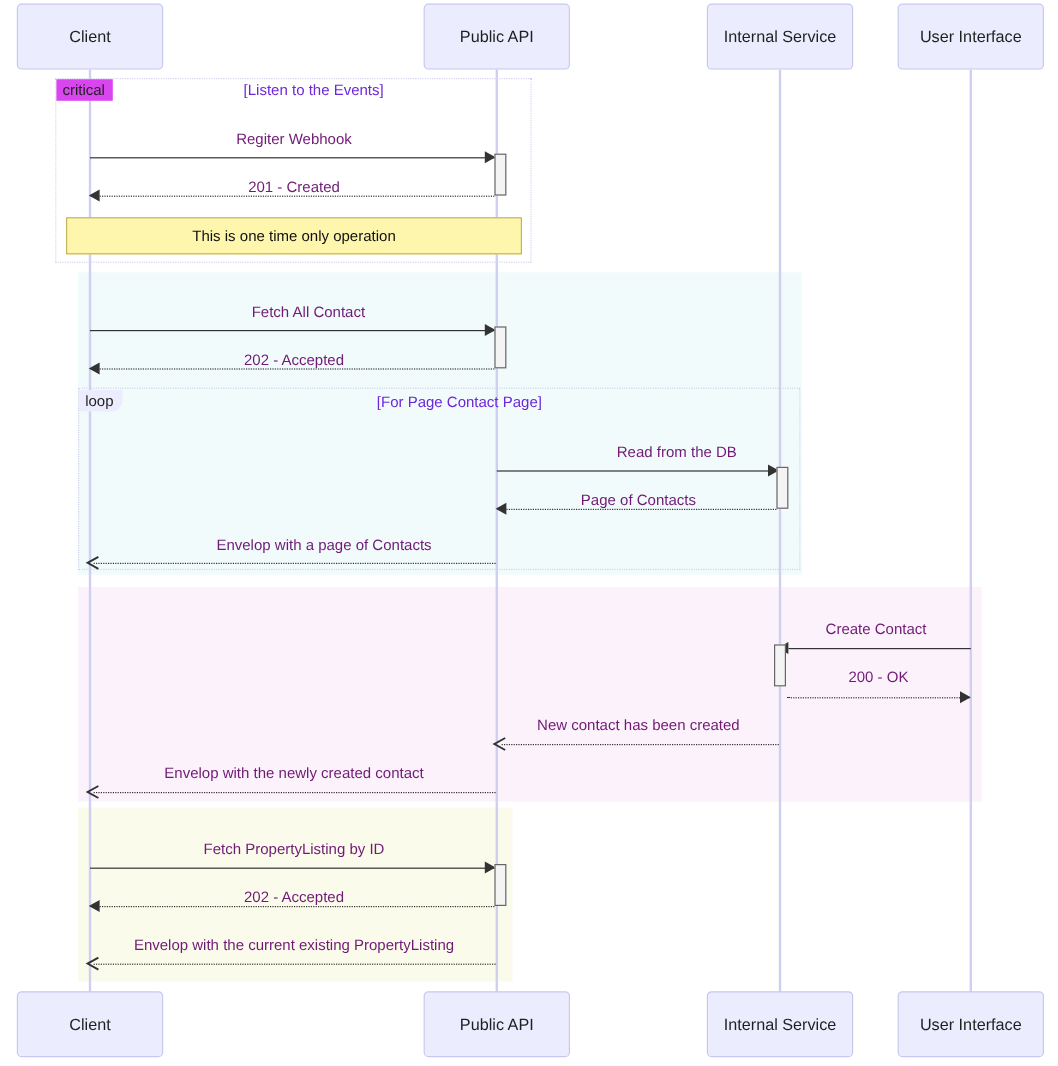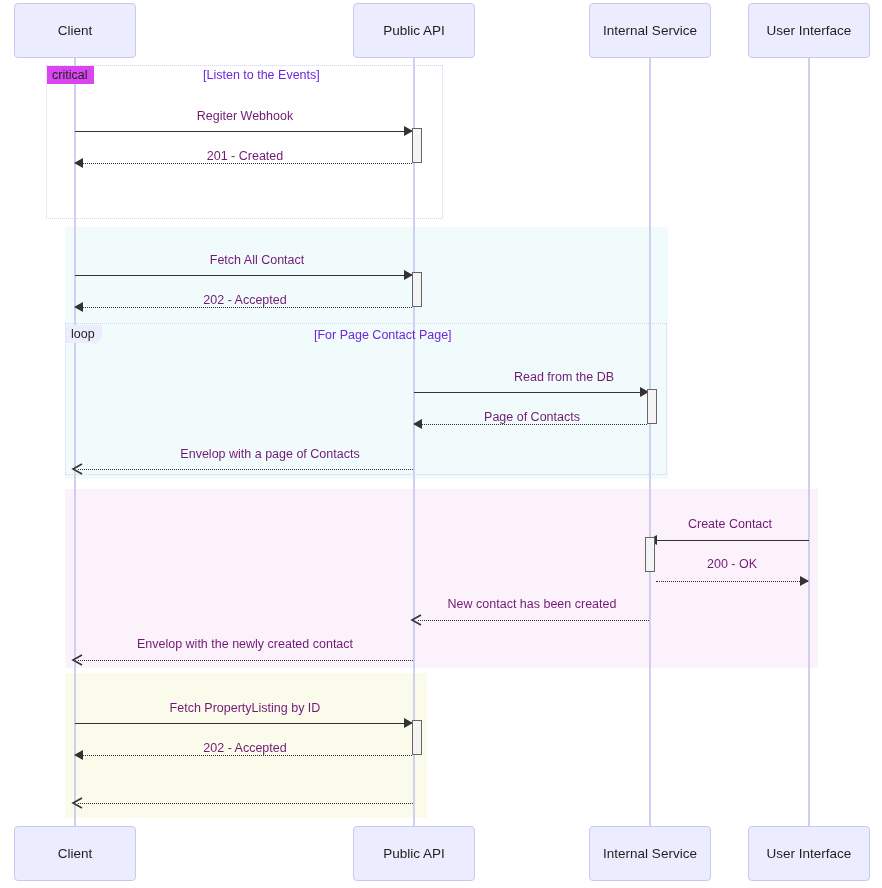--- a/index.html
+++ b/index.html
@@ -172,20 +172,23 @@
   <div class="msg-line" style="left:75px; top:131px; width:338px;"></div>
   <div class="arrow-head right" style="left:404px; top:126px;"></div>
   <div class="activation" style="left:412px; top:128px; height:35px;"></div>
 
   <div class="msg-label" style="left:245px; top:149px;">
     <span>201 - Created</span>
   </div>
   <div class="msg-line dashed" style="left:76px; top:163px; width:336px;"></div>
   <div class="arrow-head left" style="left:74px; top:158px;"></div>
 
+  <div class="note" style="left:55px; top:181px; width:380px; height:31px;">
+    <span>This is one time only operation</span>
+  </div>
 
   <div class="msg-label" style="left:245px; top:253px;margin-left:12px;">
     <span>Fetch All Contact</span>
   </div>
   <div class="msg-line" style="left:75px; top:275px; width:338px;"></div>
   <div class="arrow-head right" style="left:404px; top:270px;"></div>
   <div class="activation" style="left:412px; top:272px; height:35px;"></div>
 
   <div class="msg-label" style="left:245px; top:293px;">
     <span>202 - Accepted</span>
@@ -257,20 +260,23 @@
   <div class="msg-line" style="left:75px; top:723px; width:338px;"></div>
   <div class="arrow-head right" style="left:404px; top:718px;"></div>
   <div class="activation" style="left:412px; top:720px; height:35px;"></div>
 
   <div class="msg-label" style="left:245px; top:741px;">
     <span>202 - Accepted</span>
   </div>
   <div class="msg-line dashed" style="left:76px; top:755px; width:336px;"></div>
   <div class="arrow-head left" style="left:74px; top:750px;"></div>
 
+  <div class="msg-label" style="left:245px; top:781px;">
+    <span>Envelop with the current existing PropertyListing</span>
+  </div>
   <div class="msg-line dashed" style="left:78px; top:803px; width:335px;"></div>
   <svg class="arrow-head" style="left:70px; top:796px; width:14px; height:14px;" viewBox="0 0 14 14">
     <path d="M12 2 L3 7 L12 12" fill="none" stroke="#333333" stroke-width="1.6"></path>
   </svg>
 
   <div class="participant" style="left:14px; top:826px; width:122px; height:55px;">
     <span>Client</span>
   </div>
   <div class="participant" style="left:353px; top:826px; width:122px; height:55px;">
     <span>Public API</span>

